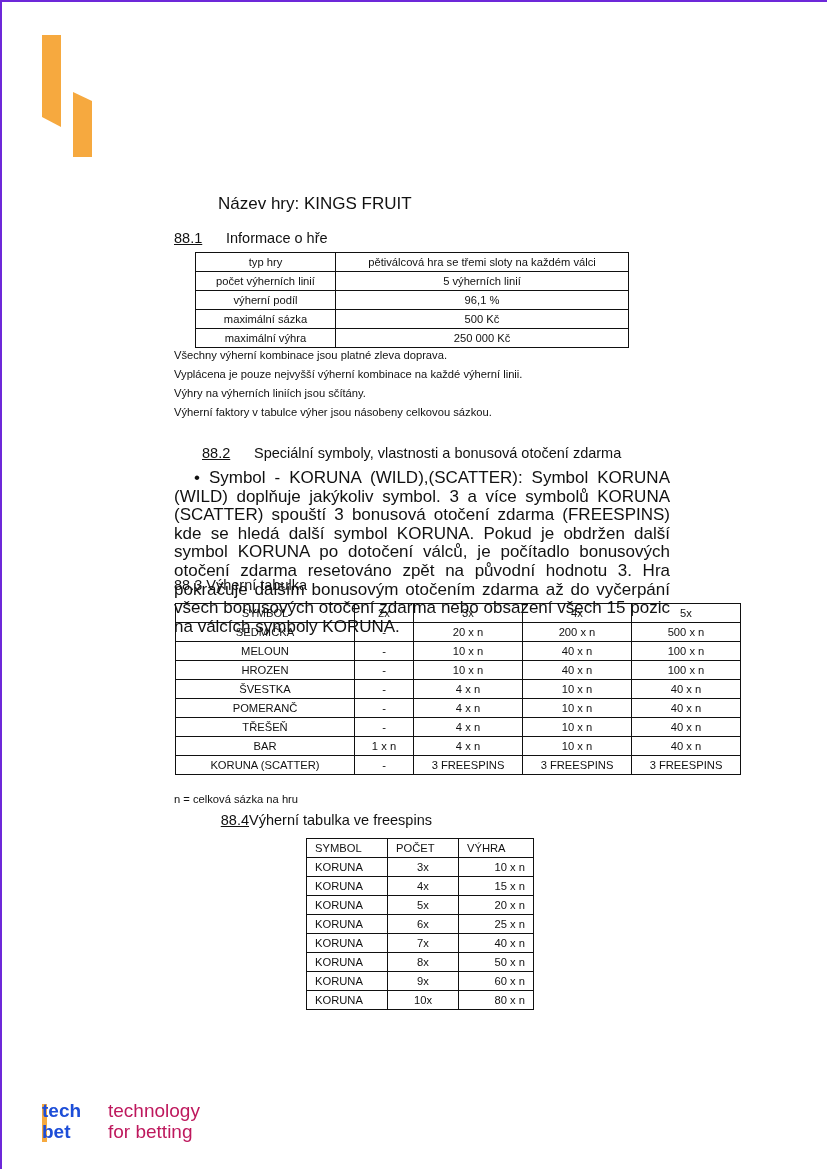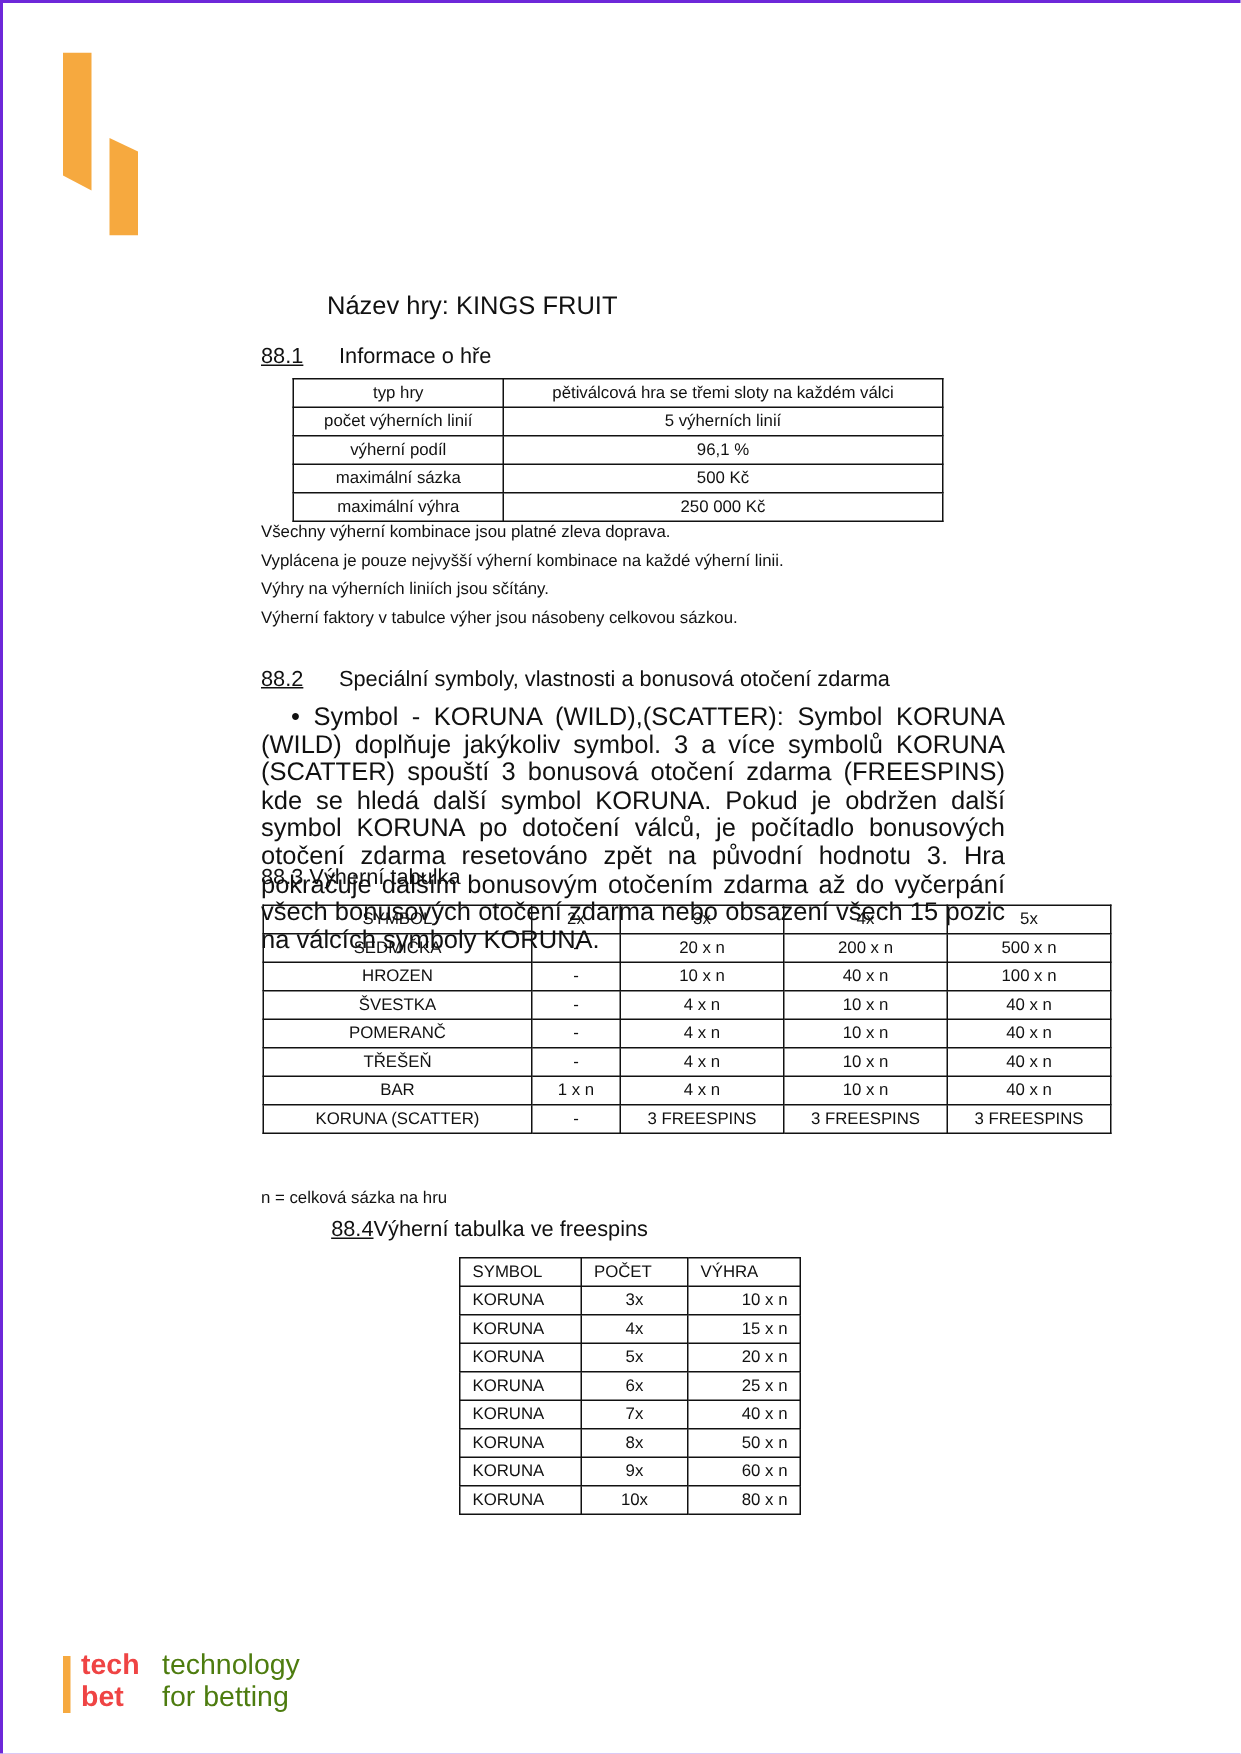--- a/index.html
+++ b/index.html
@@ -17,22 +17,22 @@
   .info td:first-child { width:131px; }
   .info td:last-child { width:284px; }
   .para { position:absolute; left:172px; font-size:11.2px; line-height:19px; }
   .just { position:absolute; left:172px; width:496px; font-size:17px; line-height:18.6px; text-align:justify; }
   .paytable td { text-align:center; }
   .fs td { padding:0 8px; }
   .fs td.c { text-align:center; }
   .fs td.r { text-align:right; }
   .brand { position:absolute; left:40px; top:1100px; }
   .brand .bar { position:absolute; left:0; top:2px; width:5px; height:38px; background:#f6a93f; }
-  .brand .tech { position:absolute; left:12px; top:-2px; font-size:19px; font-weight:bold; color:#ef4444; line-height:21px; }
-  .brand .tech2 { position:absolute; left:66px; top:-2px; font-size:19px; color:#4d7c0f; line-height:21px; white-space:nowrap; }
+  .brand .tech { position:absolute; left:0; top:-2px; font-size:19px; font-weight:bold; color:#1d4ed8; line-height:21px; }
+  .brand .tech2 { position:absolute; left:66px; top:-2px; font-size:19px; color:#be185d; line-height:21px; white-space:nowrap; }
 </style>
 </head>
 <body>
 
 <div class="page">
 
   <svg class="logo-top" viewBox="0 0 52 122">
     <polygon points="0,0 19,0 19,92 0,82" fill="#f6a93f"></polygon>
     <polygon points="31,57 50,66 50,122 31,122" fill="#f6a93f"></polygon>
   </svg>
@@ -69,21 +69,21 @@
   </table>
 
   <div class="para" style="top:344px;">
     <div>Všechny výherní kombinace jsou platné zleva doprava.</div>
     <div>Vyplácena je pouze nejvyšší výherní kombinace na každé výherní linii.</div>
     <div>Výhry na výherních liniích jsou sčítány.</div>
     <div>Výherní faktory v tabulce výher jsou násobeny celkovou sázkou.</div>
   </div>
 
   <div class="h2" style="left:172px; top:443px;">
-    <span class="num" style="width:52px;">88.2</span><span>Speciální symboly, vlastnosti a bonusová otočení zdarma</span>
+    <span class="num" style="width:52px;margin-left:28px;">88.2</span><span>Speciální symboly, vlastnosti a bonusová otočení zdarma</span>
   </div>
 
   <div class="just" style="top:467px; text-indent:20px;">• Symbol - KORUNA (WILD),(SCATTER): Symbol KORUNA (WILD) doplňuje jakýkoliv symbol. 3 a více symbolů KORUNA (SCATTER) spouští 3 bonusová otočení zdarma (FREESPINS) kde se hledá další symbol KORUNA. Pokud je obdržen další symbol KORUNA po dotočení válců, je počítadlo bonusových otočení zdarma resetováno zpět na původní hodnotu 3. Hra pokračuje dalším bonusovým otočením zdarma až do vyčerpání všech bonusových otočení zdarma nebo obsazení všech 15 pozic na válcích symboly KORUNA.</div>
 
   <div class="h2" style="left:172px; top:575px;">88.3 Výherní tabulka</div>
 
   <table class="paytable" style="left:173px; top:601px;">
     <thead id="pay-head">
         <tr>
           <td style="width:170px;">SYMBOL</td>
@@ -93,20 +93,27 @@
           <td style="width:100px;">5x</td>
         </tr>
       </thead>
     <tbody id="pay-body">
         <tr>
           <td>SEDMIČKA</td>
           <td>-</td>
           <td>20 x n</td>
           <td>200 x n</td>
           <td>500 x n</td>
+        </tr>
+        <tr>
+          <td>MELOUN</td>
+          <td>-</td>
+          <td>10 x n</td>
+          <td>40 x n</td>
+          <td>100 x n</td>
         </tr>
         <tr>
           <td>HROZEN</td>
           <td>-</td>
           <td>10 x n</td>
           <td>40 x n</td>
           <td>100 x n</td>
         </tr>
         <tr>
           <td>ŠVESTKA</td>

